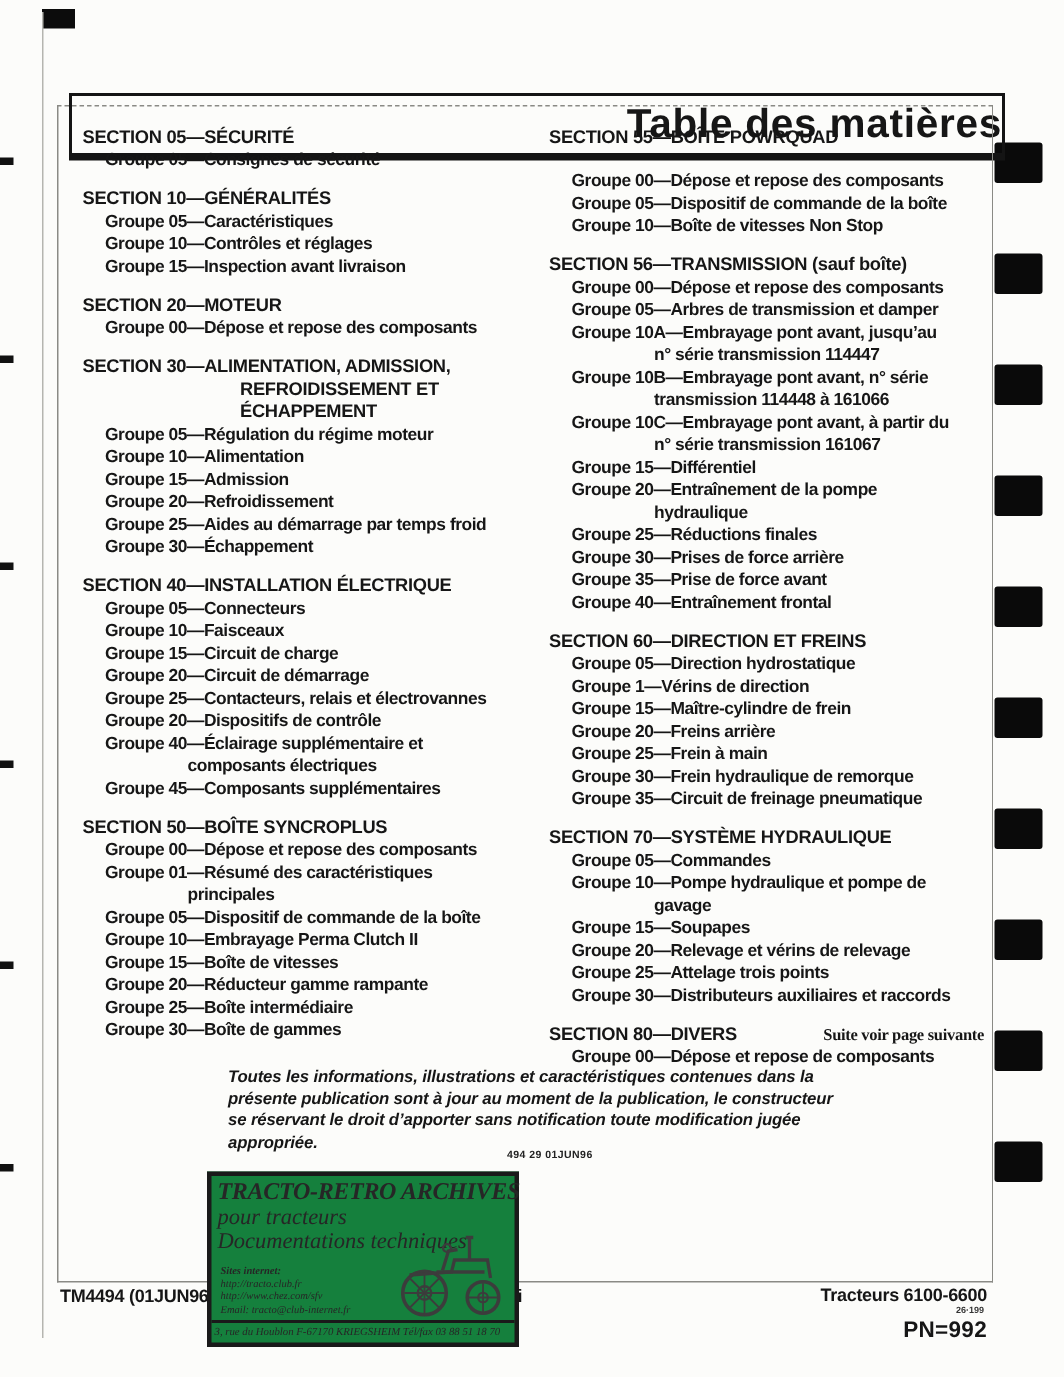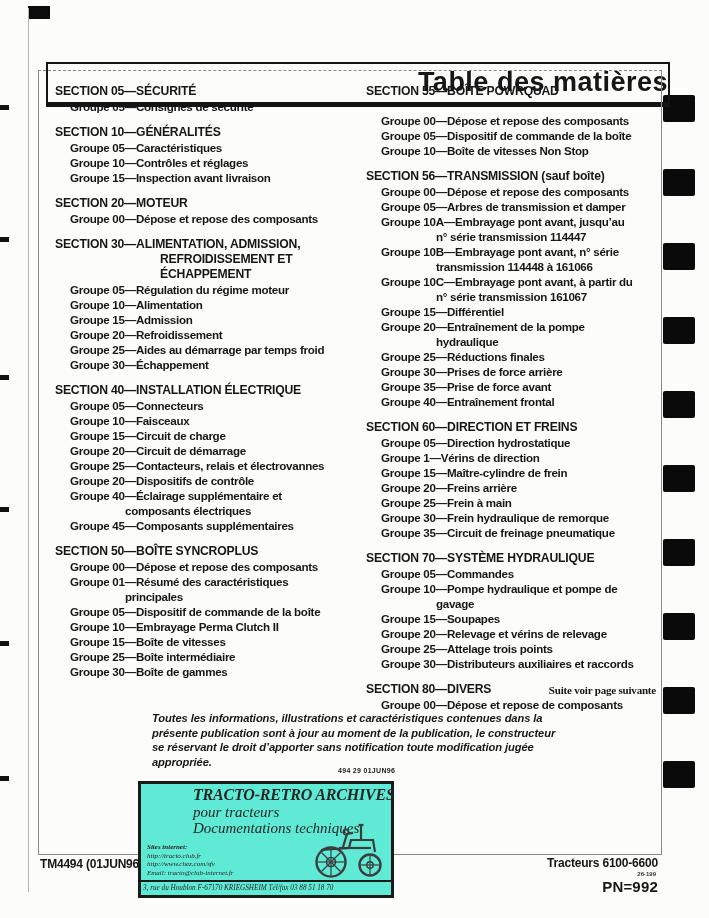--- a/index.html
+++ b/index.html
@@ -58,22 +58,22 @@
     letter-spacing:-.1px;white-space:pre-line;
   }
   .print-code{
     position:absolute;left:338px;top:767px;
     font-size:7px;font-weight:bold;letter-spacing:.3px;color:#222;
   }
 
   
   .stamp{
     position:absolute;left:138px;top:781px;width:202px;height:111px;
-    border:3px solid #1a1a1a;background:#5eead4;z-index:5;
-    font-family:"Liberation Serif",serif;font-style:italic;color:#262626;padding-left:48px;
+    border:3px solid #1a1a1a;background:#15803d;z-index:5;
+    font-family:"Liberation Serif",serif;font-style:italic;color:#262626;
   }
   .stamp-title{font-size:16px;font-weight:bold;white-space:nowrap;padding:2px 4px 0;letter-spacing:-.2px;}
   .stamp-sub{font-size:15px;line-height:16px;padding:0 4px;white-space:nowrap;}
   .stamp-links{position:absolute;left:6px;top:59px;font-size:7px;line-height:8.6px;white-space:nowrap;}
   .stamp-links .sl-label{font-weight:bold;}
   .stamp-tractor{position:absolute;right:2px;top:36px;}
   .stamp-address{
     position:absolute;left:0;right:0;bottom:0;height:12px;
     border-top:2px solid #1a1a1a;font-size:7.2px;line-height:11px;
     padding:1px 2px 0;white-space:nowrap;
@@ -156,20 +156,21 @@
       <div class="group">Groupe 45—Composants supplémentaires</div>
     </div>
     <div class="section">
       <div class="sec-heading">SECTION 50—BOÎTE SYNCROPLUS</div>
       <div class="group">Groupe 00—Dépose et repose des composants</div>
       <div class="group">Groupe 01—Résumé des caractéristiques
 principales</div>
       <div class="group">Groupe 05—Dispositif de commande de la boîte</div>
       <div class="group">Groupe 10—Embrayage Perma Clutch II</div>
       <div class="group">Groupe 15—Boîte de vitesses</div>
+      <div class="group">Groupe 20—Réducteur gamme rampante</div>
       <div class="group">Groupe 25—Boîte intermédiaire</div>
       <div class="group">Groupe 30—Boîte de gammes</div>
     </div>
   </div>
 <div class="col col-right">
     <div class="section gap-head">
       <div class="sec-heading">SECTION 55—BOÎTE POWRQUAD</div>
       <div class="group">Groupe 00—Dépose et repose des composants</div>
       <div class="group">Groupe 05—Dispositif de commande de la boîte</div>
       <div class="group">Groupe 10—Boîte de vitesses Non Stop</div>

